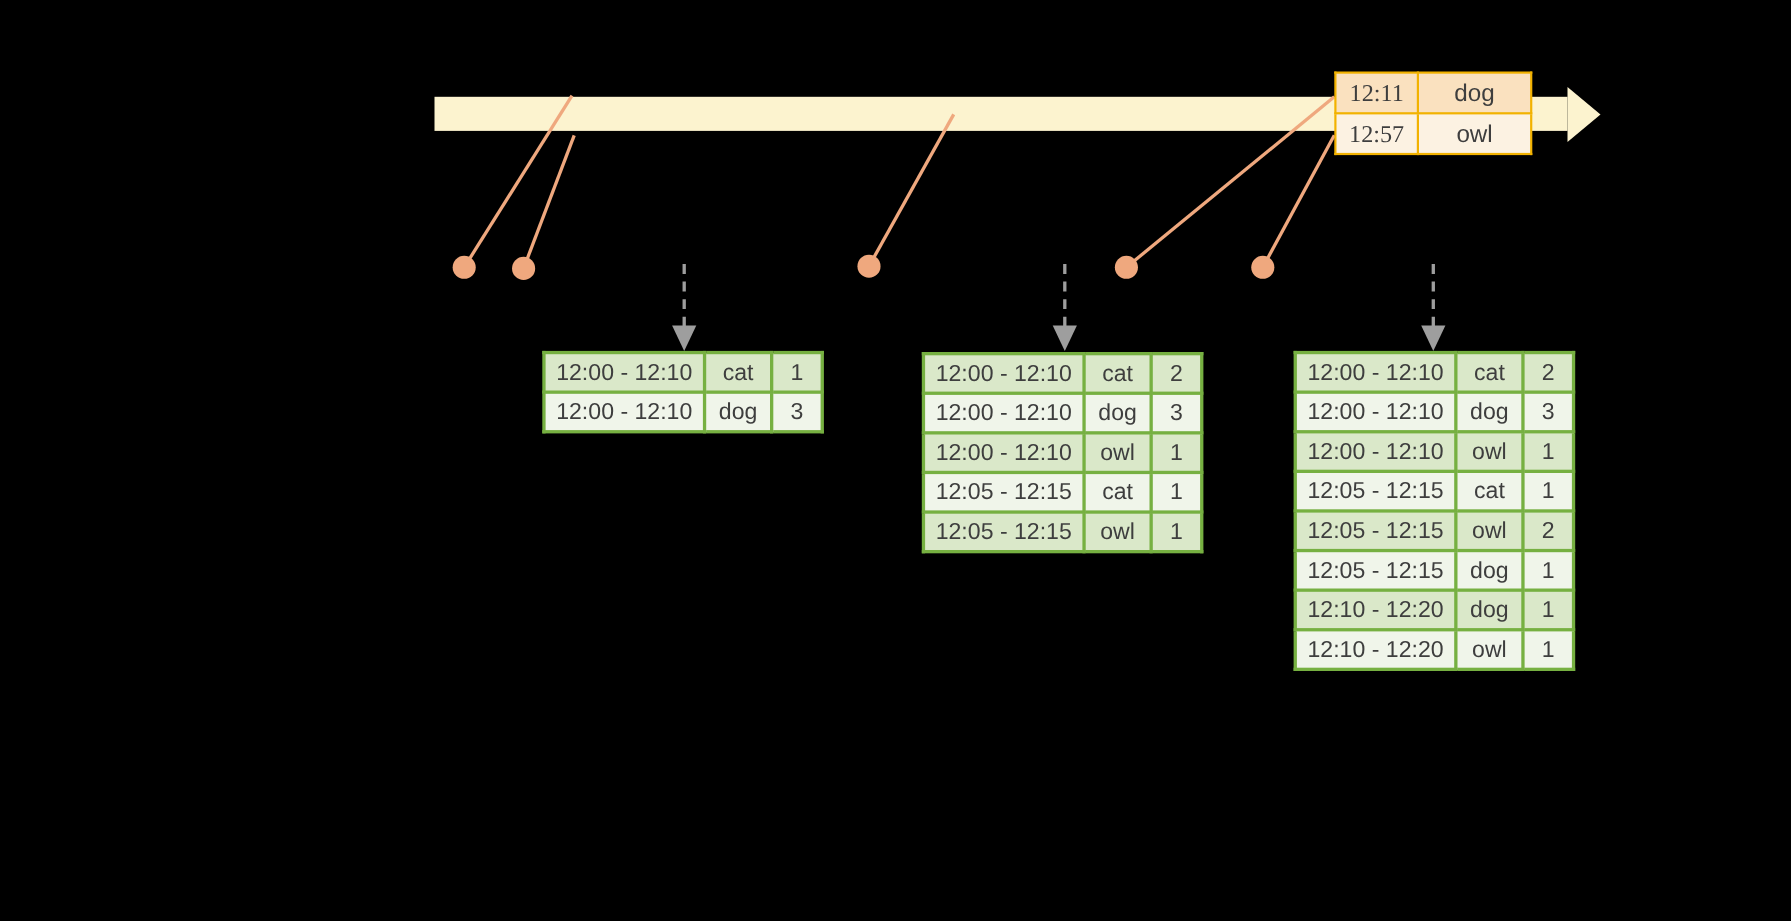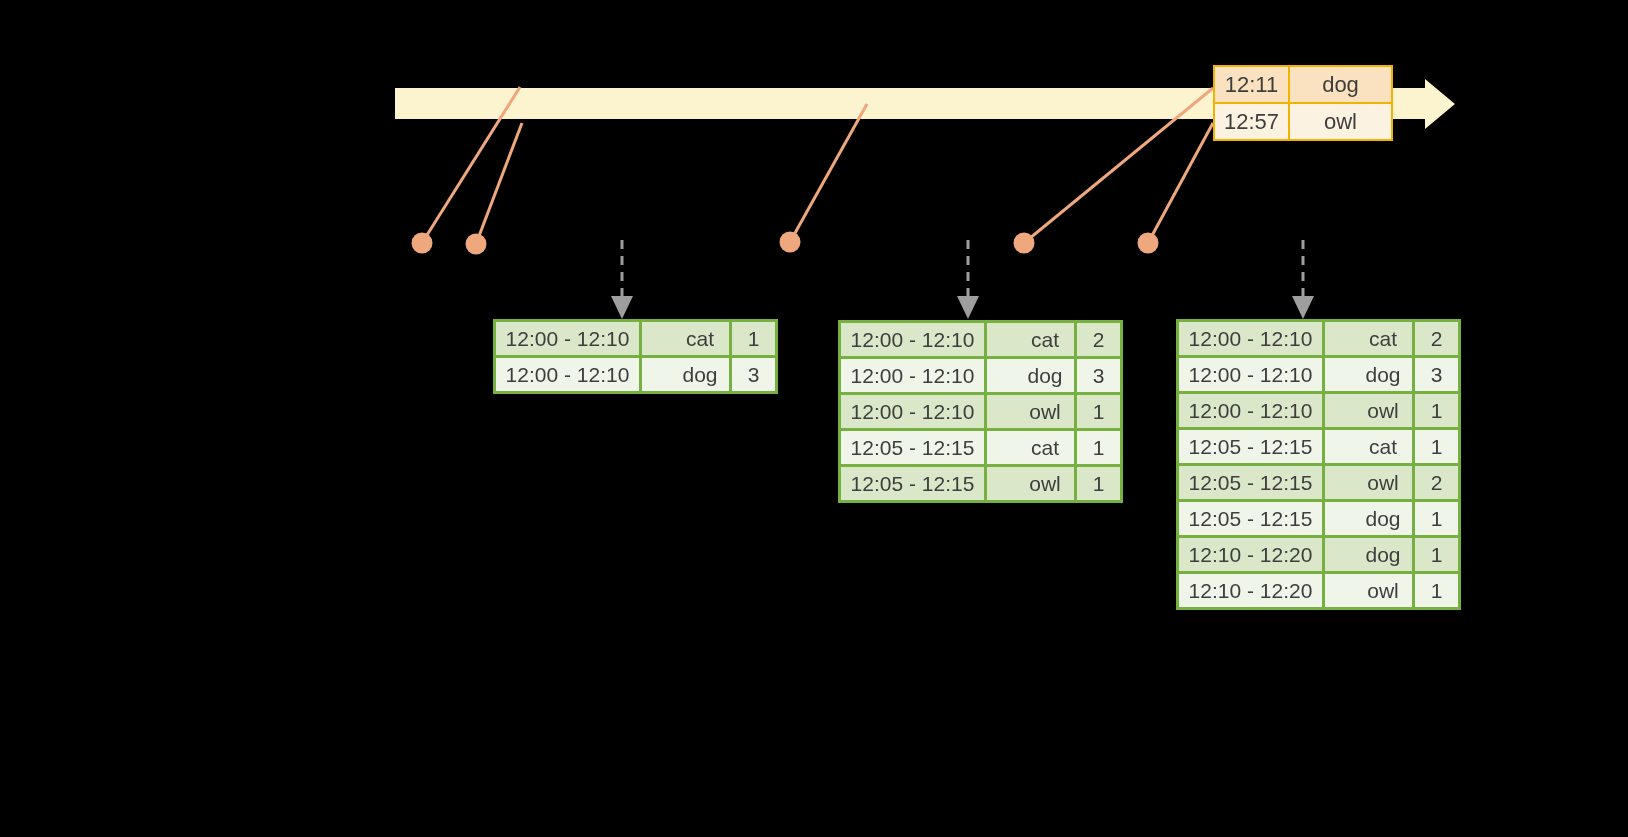--- a/index.html
+++ b/index.html
@@ -31,41 +31,41 @@
   .itable td {
     border: 2px solid #F2B200;
     text-align: center;
     vertical-align: middle;
     padding: 0;
   }
   .itable tr { height: 37px; }
   .itable.single tr { height: 35px; }
   .itable td.t  { width: 84px; }
   .itable td.w  { width: 112px; }
-  .itable.narrow td.t { width: 73px; }
+  .itable.narrow td.t { width: 73px; font-family: Liberation Serif, serif; }
   .itable.narrow td.w { width: 101px; }
   .itable td.peach { background: #FAE1BF; }
   .itable td.cream { background: #FCF2E2; }
   
   .gtable {
     position: absolute;
     border-collapse: collapse;
     table-layout: fixed;
     font-size: 21px;
     color: #3E3E3E;
   }
   .gtable td {
     border: 3px solid #76B041;
     text-align: center;
     vertical-align: middle;
     padding: 0;
   }
   .gtable tr { height: 36px; }
   .gtable td.win { width: 143px; }
-  .gtable td.word { width: 58px; padding-left: 29px; }
+  .gtable td.word { width: 58px; }
   .gtable td.cnt { width: 43px; }
   .gtable tr.g td { background: #DAE8C9; }
   .gtable tr.l td { background: #F0F5EA; }
 </style>
 </head>
 <body>
 
 <div class="canvas">
 
   <svg class="layer" width="1628" height="837" viewBox="0 0 1628 837">

